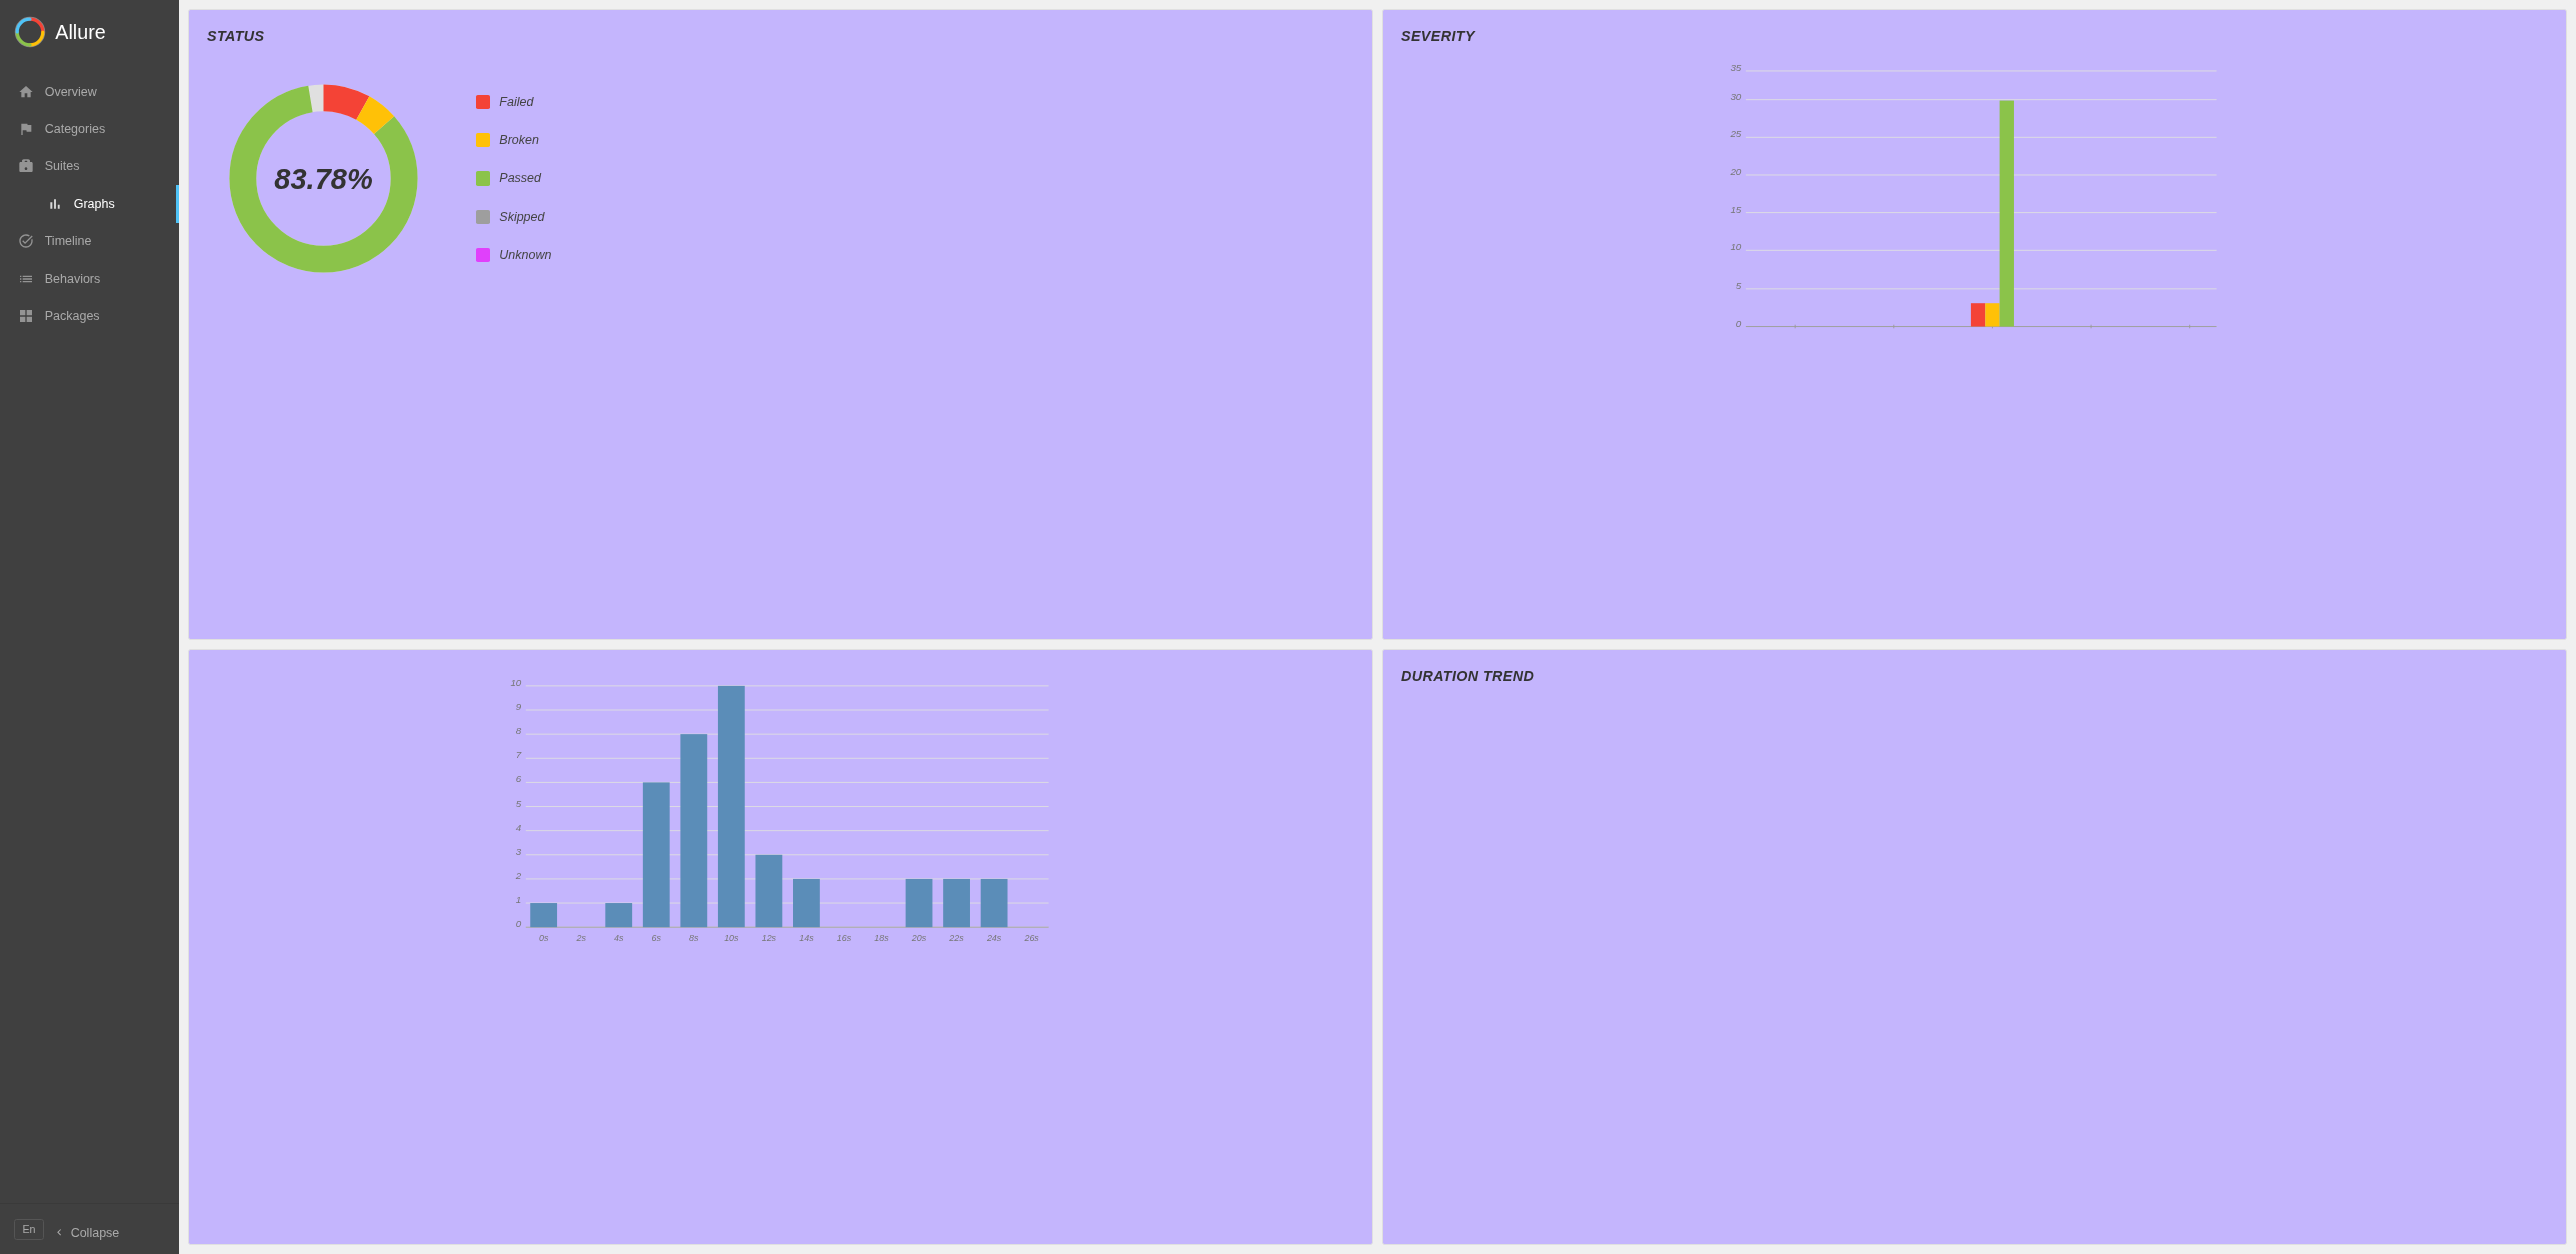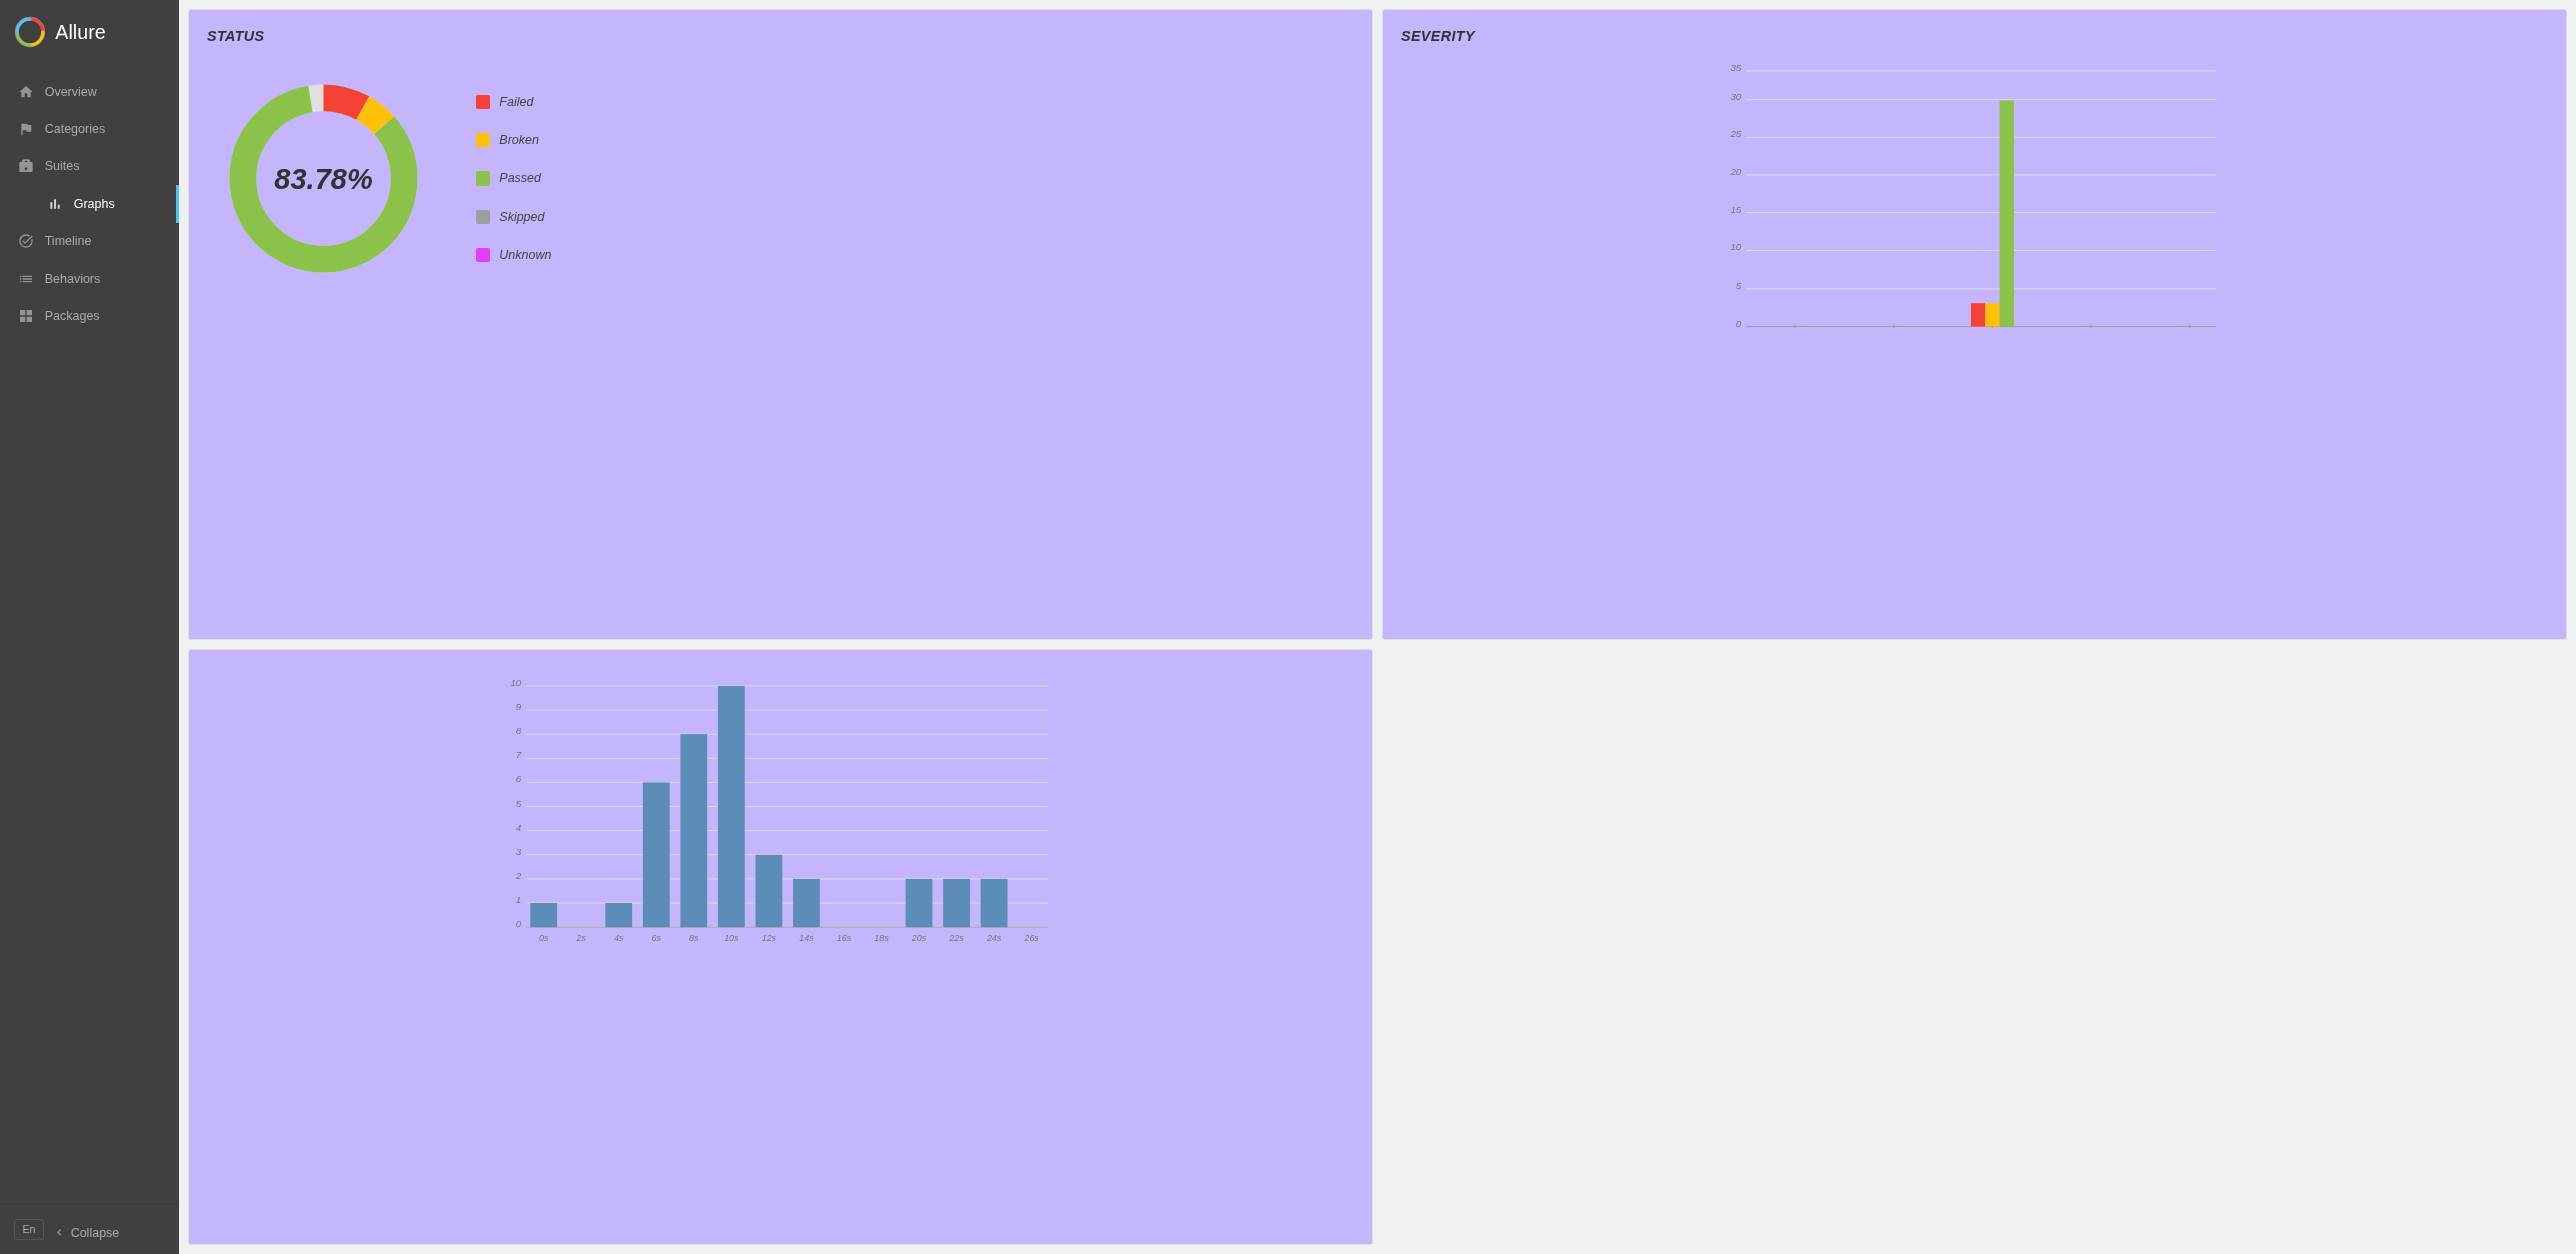--- a/index.html
+++ b/index.html
@@ -417,15 +417,18 @@
         <text x="391" y="306" font-size="10" fill="#777" text-anchor="middle">16s</text>
         <text x="433" y="306" font-size="10" fill="#777" text-anchor="middle">18s</text>
         <text x="475" y="306" font-size="10" fill="#777" text-anchor="middle">20s</text>
         <text x="517" y="306" font-size="10" fill="#777" text-anchor="middle">22s</text>
         <text x="559" y="306" font-size="10" fill="#777" text-anchor="middle">24s</text>
         <text x="601" y="306" font-size="10" fill="#777" text-anchor="middle">26s</text>
       </svg>
     </div>
   </div>
 
+  <div class="card trend-card">
+    <div class="card-title">DURATION TREND</div>
+  </div>
 
 </main>
 
 
 </body></html>

